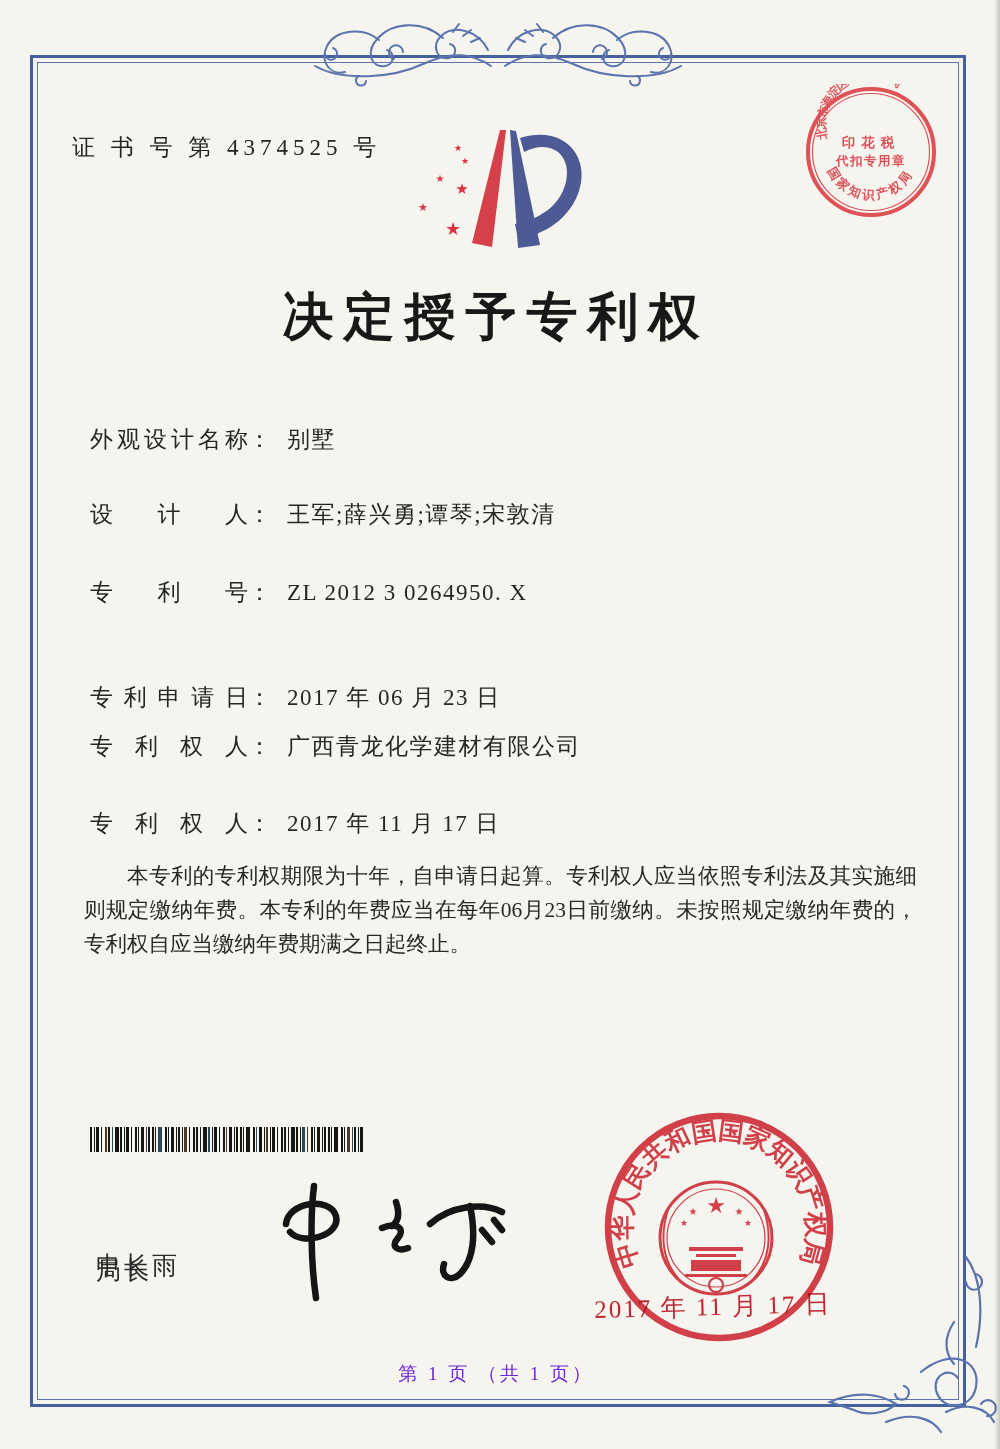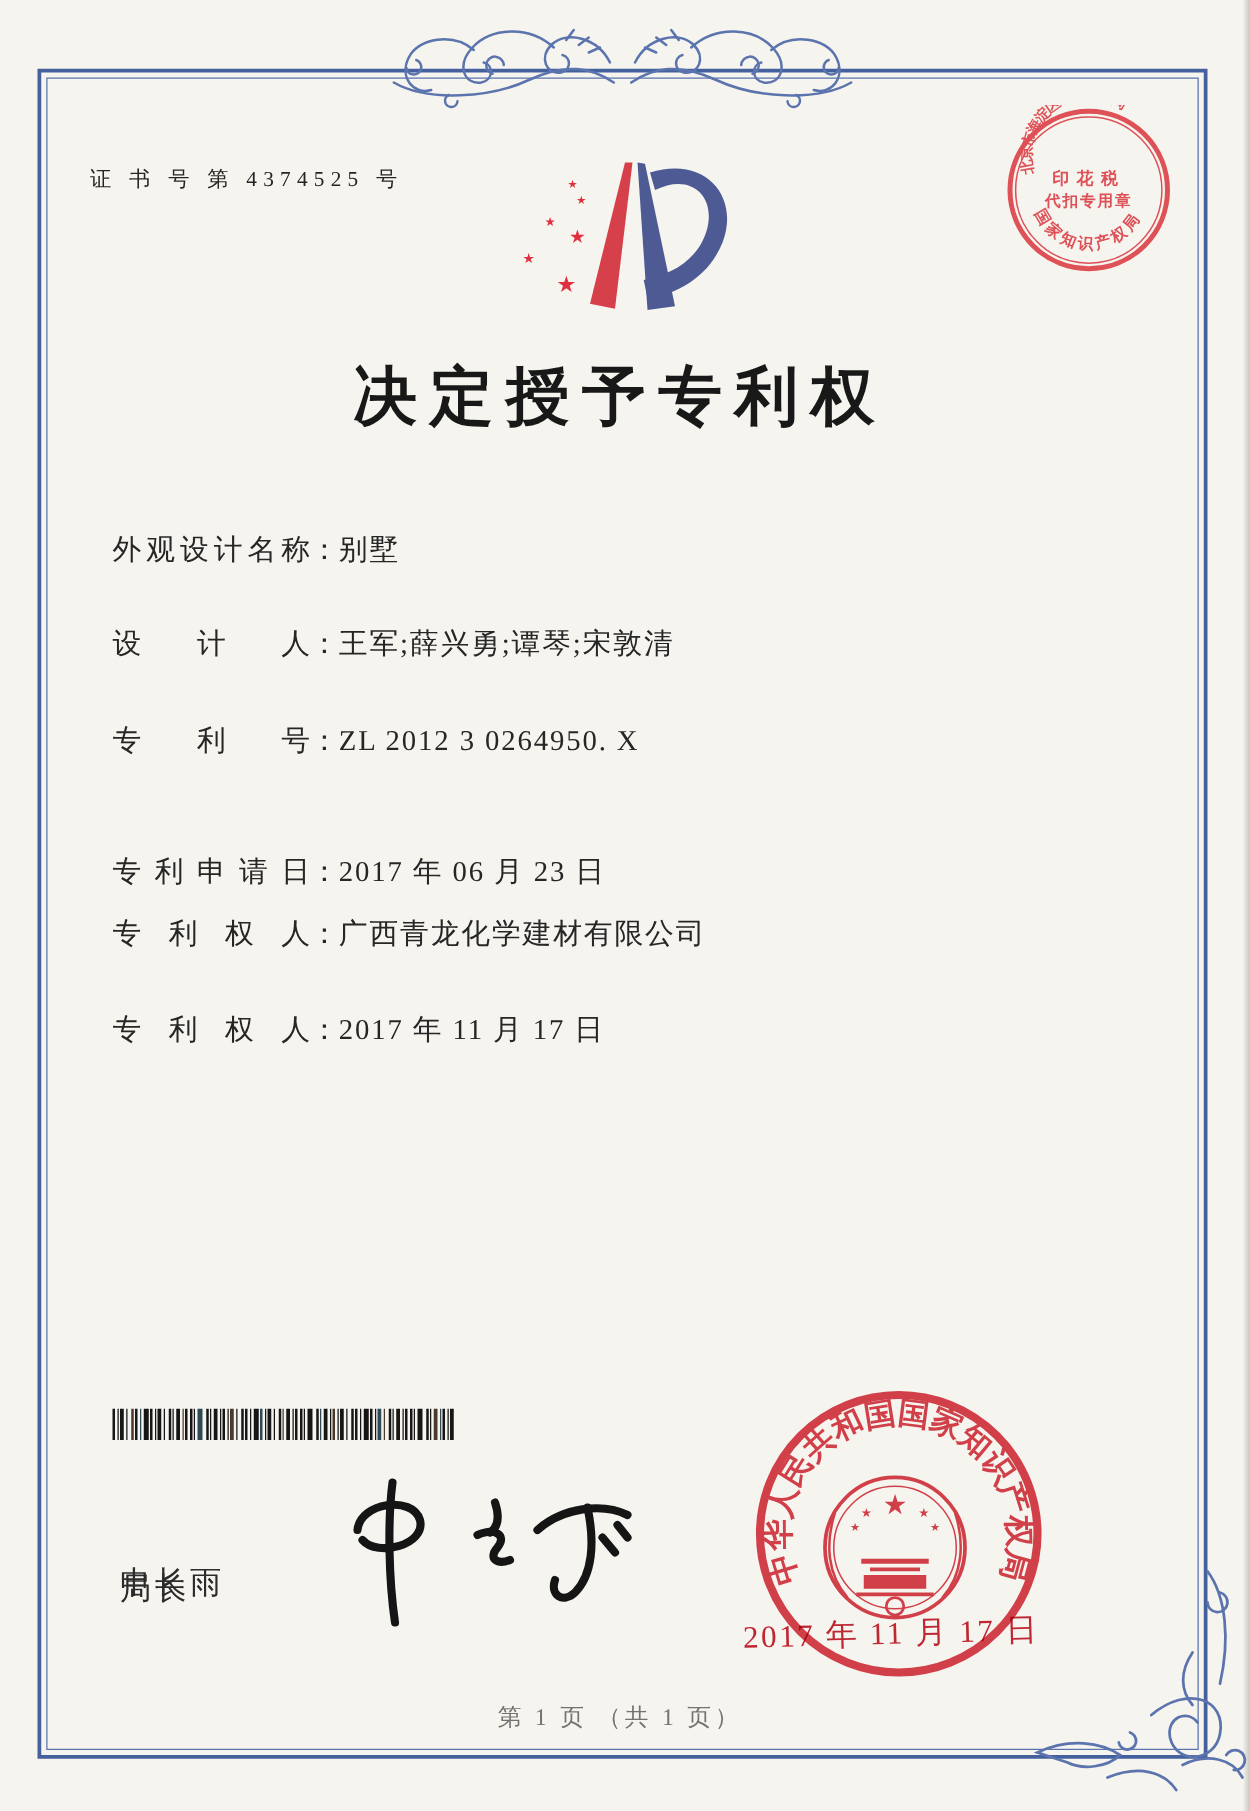--- a/index.html
+++ b/index.html
@@ -8,41 +8,41 @@
     background:#f6f4ef;
     font-family:"Liberation Serif","DejaVu Serif",serif;
     color:#222;
   }
   .scan-edge{position:absolute;right:0;top:0;width:6px;height:100%;
     background:linear-gradient(to left,#c8c6c1,rgba(200,198,193,0));}
   .frame-outer{position:absolute;left:30px;top:55px;width:930px;height:1346px;
     border:3px solid #44619e;}
   .frame-inner{position:absolute;left:4px;top:4px;right:4px;bottom:4px;
     border:1px solid #5b74ae;}
-  .cert-no{position:absolute;left:72px;top:132px;font-size:17px;letter-spacing:5px;color:#242424;}
+  .cert-no{position:absolute;left:72px;top:132px;font-size:23px;letter-spacing:5px;color:#242424;}
   .title{position:absolute;left:30px;top:283px;width:932px;text-align:center;
     font-size:51px;font-weight:bold;letter-spacing:10px;color:#181818;}
   .field{position:absolute;left:90px;font-size:23px;white-space:nowrap;color:#262626;}
   .f-label{display:inline-block;width:158px;text-align:justify;text-align-last:justify;vertical-align:bottom;}
   .f-colon{display:inline-block;}
-  .f-value{display:inline-block;margin-left:0;letter-spacing:1.5px;}
+  .f-value{display:inline-block;margin-left:16px;letter-spacing:1.5px;}
   .paragraphs{position:absolute;left:84px;top:859px;width:833px;
     font-size:21.5px;line-height:34px;text-align:justify;color:#282828;}
   .paragraphs p{margin:0;text-indent:2em;}
   .barcode{position:absolute;left:90px;top:1127px;width:284px;height:25px;font-size:0;}
   .signer{position:absolute;left:96px;font-size:25px;letter-spacing:3px;color:#2b2b2b;
     font-family:"Liberation Sans","DejaVu Sans",sans-serif;}
   .signature{position:absolute;left:250px;top:1172px;}
   .seal{position:absolute;left:590px;top:1110px;mix-blend-mode:multiply;opacity:.93;}
   .seal-date{position:absolute;left:588px;top:1290px;width:250px;text-align:center;
     font-size:25px;color:#c62835;letter-spacing:2px;transform:rotate(-1.5deg);
     mix-blend-mode:multiply;}
   .tax-stamp{position:absolute;left:802px;top:84px;mix-blend-mode:multiply;opacity:.92;}
   .footer{position:absolute;left:30px;top:1361px;width:932px;text-align:center;
-    font-size:19px;letter-spacing:3px;color:#737373;}
+    font-size:19px;letter-spacing:3px;color:#6d28d9;}
   .ornament{position:absolute;}
 </style>
 </head>
 <body>
 
 <div class="scan-edge"></div>
 
 <div class="frame-outer">
   <div class="frame-inner"></div>
 </div>
@@ -106,20 +106,21 @@
   <span class="f-label">专利申请日</span><span class="f-colon">：</span><span class="f-value">2017 年 06 月 23 日</span>
 </div>
 <div class="field" style="top:731px;">
   <span class="f-label">专利权人</span><span class="f-colon">：</span><span class="f-value">广西青龙化学建材有限公司</span>
 </div>
 <div class="field" style="top:808px;">
   <span class="f-label">专利权人</span><span class="f-colon">：</span><span class="f-value">2017 年 11 月 17 日</span>
 </div>
 
 <div class="paragraphs">
+  <p>本专利的专利权期限为十年，自申请日起算。专利权人应当依照专利法及其实施细则规定缴纳年费。本专利的年费应当在每年06月23日前缴纳。未按照规定缴纳年费的，专利权自应当缴纳年费期满之日起终止。</p>
 </div>
 
 <div class="barcode"><span style="display:inline-block;vertical-align:top;height:25px;width:2px;background:#161616;margin-right:2px"></span><span style="display:inline-block;vertical-align:top;height:25px;width:1px;background:#161616;margin-right:1px"></span><span style="display:inline-block;vertical-align:top;height:25px;width:3px;background:#161616;margin-right:2px"></span><span style="display:inline-block;vertical-align:top;height:25px;width:1px;background:#161616;margin-right:3px"></span><span style="display:inline-block;vertical-align:top;height:25px;width:2px;background:#4a3a2e;margin-right:1px"></span><span style="display:inline-block;vertical-align:top;height:25px;width:2px;background:#161616;margin-right:2px"></span><span style="display:inline-block;vertical-align:top;height:25px;width:1px;background:#2e4a56;margin-right:2px"></span><span style="display:inline-block;vertical-align:top;height:25px;width:4px;background:#161616;margin-right:1px"></span><span style="display:inline-block;vertical-align:top;height:25px;width:2px;background:#161616;margin-right:2px"></span><span style="display:inline-block;vertical-align:top;height:25px;width:1px;background:#161616;margin-right:1px"></span><span style="display:inline-block;vertical-align:top;height:25px;width:3px;background:#161616;margin-right:2px"></span><span style="display:inline-block;vertical-align:top;height:25px;width:1px;background:#161616;margin-right:3px"></span><span style="display:inline-block;vertical-align:top;height:25px;width:2px;background:#161616;margin-right:1px"></span><span style="display:inline-block;vertical-align:top;height:25px;width:1px;background:#161616;margin-right:2px"></span><span style="display:inline-block;vertical-align:top;height:25px;width:3px;background:#161616;margin-right:2px"></span><span style="display:inline-block;vertical-align:top;height:25px;width:1px;background:#4a3a2e;margin-right:1px"></span><span style="display:inline-block;vertical-align:top;height:25px;width:2px;background:#161616;margin-right:2px"></span><span style="display:inline-block;vertical-align:top;height:25px;width:2px;background:#161616;margin-right:1px"></span><span style="display:inline-block;vertical-align:top;height:25px;width:1px;background:#161616;margin-right:2px"></span><span style="display:inline-block;vertical-align:top;height:25px;width:4px;background:#2e4a56;margin-right:3px"></span><span style="display:inline-block;vertical-align:top;height:25px;width:2px;background:#161616;margin-right:1px"></span><span style="display:inline-block;vertical-align:top;height:25px;width:1px;background:#161616;margin-right:2px"></span><span style="display:inline-block;vertical-align:top;height:25px;width:3px;background:#161616;margin-right:2px"></span><span style="display:inline-block;vertical-align:top;height:25px;width:1px;background:#161616;margin-right:1px"></span><span style="display:inline-block;vertical-align:top;height:25px;width:2px;background:#161616;margin-right:2px"></span><span style="display:inline-block;vertical-align:top;height:25px;width:1px;background:#161616;margin-right:1px"></span><span style="display:inline-block;vertical-align:top;height:25px;width:3px;background:#4a3a2e;margin-right:2px"></span><span style="display:inline-block;vertical-align:top;height:25px;width:1px;background:#161616;margin-right:3px"></span><span style="display:inline-block;vertical-align:top;height:25px;width:2px;background:#161616;margin-right:1px"></span><span style="display:inline-block;vertical-align:top;height:25px;width:2px;background:#161616;margin-right:2px"></span><span style="display:inline-block;vertical-align:top;height:25px;width:1px;background:#161616;margin-right:2px"></span><span style="display:inline-block;vertical-align:top;height:25px;width:4px;background:#161616;margin-right:1px"></span><span style="display:inline-block;vertical-align:top;height:25px;width:2px;background:#2e4a56;margin-right:2px"></span><span style="display:inline-block;vertical-align:top;height:25px;width:1px;background:#161616;margin-right:1px"></span><span style="display:inline-block;vertical-align:top;height:25px;width:3px;background:#161616;margin-right:2px"></span><span style="display:inline-block;vertical-align:top;height:25px;width:1px;background:#161616;margin-right:3px"></span><span style="display:inline-block;vertical-align:top;height:25px;width:2px;background:#161616;margin-right:1px"></span><span style="display:inline-block;vertical-align:top;height:25px;width:1px;background:#4a3a2e;margin-right:2px"></span><span style="display:inline-block;vertical-align:top;height:25px;width:3px;background:#161616;margin-right:2px"></span><span style="display:inline-block;vertical-align:top;height:25px;width:1px;background:#161616;margin-right:1px"></span><span style="display:inline-block;vertical-align:top;height:25px;width:2px;background:#161616;margin-right:2px"></span><span style="display:inline-block;vertical-align:top;height:25px;width:2px;background:#161616;margin-right:1px"></span><span style="display:inline-block;vertical-align:top;height:25px;width:1px;background:#161616;margin-right:2px"></span><span style="display:inline-block;vertical-align:top;height:25px;width:4px;background:#161616;margin-right:3px"></span><span style="display:inline-block;vertical-align:top;height:25px;width:2px;background:#161616;margin-right:1px"></span><span style="display:inline-block;vertical-align:top;height:25px;width:1px;background:#2e4a56;margin-right:2px"></span><span style="display:inline-block;vertical-align:top;height:25px;width:3px;background:#161616;margin-right:2px"></span><span style="display:inline-block;vertical-align:top;height:25px;width:1px;background:#161616;margin-right:1px"></span><span style="display:inline-block;vertical-align:top;height:25px;width:2px;background:#4a3a2e;margin-right:2px"></span><span style="display:inline-block;vertical-align:top;height:25px;width:1px;background:#161616;margin-right:1px"></span><span style="display:inline-block;vertical-align:top;height:25px;width:3px;background:#161616;margin-right:2px"></span><span style="display:inline-block;vertical-align:top;height:25px;width:1px;background:#161616;margin-right:3px"></span><span style="display:inline-block;vertical-align:top;height:25px;width:2px;background:#161616;margin-right:1px"></span><span style="display:inline-block;vertical-align:top;height:25px;width:2px;background:#161616;margin-right:2px"></span><span style="display:inline-block;vertical-align:top;height:25px;width:1px;background:#161616;margin-right:2px"></span><span style="display:inline-block;vertical-align:top;height:25px;width:4px;background:#161616;margin-right:1px"></span><span style="display:inline-block;vertical-align:top;height:25px;width:2px;background:#161616;margin-right:2px"></span><span style="display:inline-block;vertical-align:top;height:25px;width:1px;background:#161616;margin-right:1px"></span><span style="display:inline-block;vertical-align:top;height:25px;width:3px;background:#2e4a56;margin-right:2px"></span><span style="display:inline-block;vertical-align:top;height:25px;width:1px;background:#4a3a2e;margin-right:3px"></span><span style="display:inline-block;vertical-align:top;height:25px;width:2px;background:#161616;margin-right:1px"></span><span style="display:inline-block;vertical-align:top;height:25px;width:1px;background:#161616;margin-right:2px"></span><span style="display:inline-block;vertical-align:top;height:25px;width:3px;background:#161616;margin-right:2px"></span><span style="display:inline-block;vertical-align:top;height:25px;width:1px;background:#161616;margin-right:1px"></span><span style="display:inline-block;vertical-align:top;height:25px;width:2px;background:#161616;margin-right:2px"></span><span style="display:inline-block;vertical-align:top;height:25px;width:2px;background:#161616;margin-right:1px"></span><span style="display:inline-block;vertical-align:top;height:25px;width:1px;background:#161616;margin-right:2px"></span><span style="display:inline-block;vertical-align:top;height:25px;width:4px;background:#161616;margin-right:3px"></span><span style="display:inline-block;vertical-align:top;height:25px;width:2px;background:#161616;margin-right:1px"></span><span style="display:inline-block;vertical-align:top;height:25px;width:1px;background:#161616;margin-right:2px"></span><span style="display:inline-block;vertical-align:top;height:25px;width:3px;background:#4a3a2e;margin-right:2px"></span><span style="display:inline-block;vertical-align:top;height:25px;width:1px;background:#2e4a56;margin-right:1px"></span><span style="display:inline-block;vertical-align:top;height:25px;width:2px;background:#161616;margin-right:2px"></span><span style="display:inline-block;vertical-align:top;height:25px;width:1px;background:#161616;margin-right:1px"></span><span style="display:inline-block;vertical-align:top;height:25px;width:3px;background:#161616;margin-right:2px"></span></div>
 
 <div class="signer" style="top:1254px;">局长</div>
 <div class="signer" style="top:1249px;">申长雨</div>
 
 <svg class="signature" width="270" height="130" viewBox="0 0 270 130">
   <g fill="none" stroke="#151515" stroke-width="6.5" stroke-linecap="round" stroke-linejoin="round">
     <path d="M64,14 C60,45 61,92 66,126"></path>

